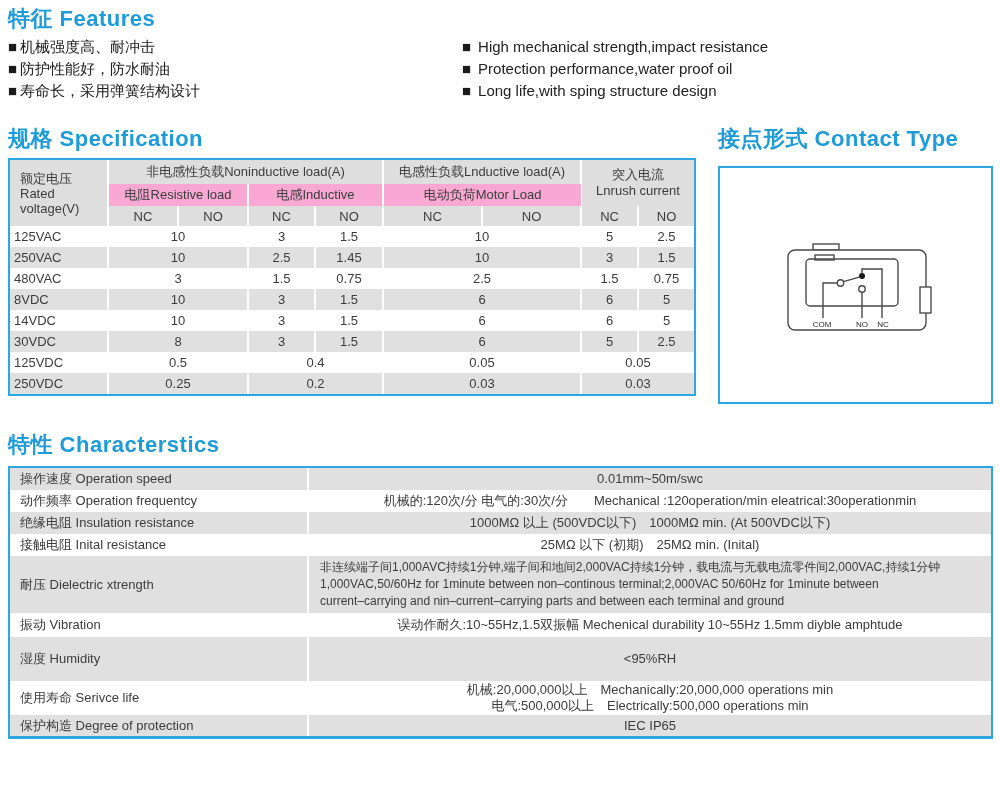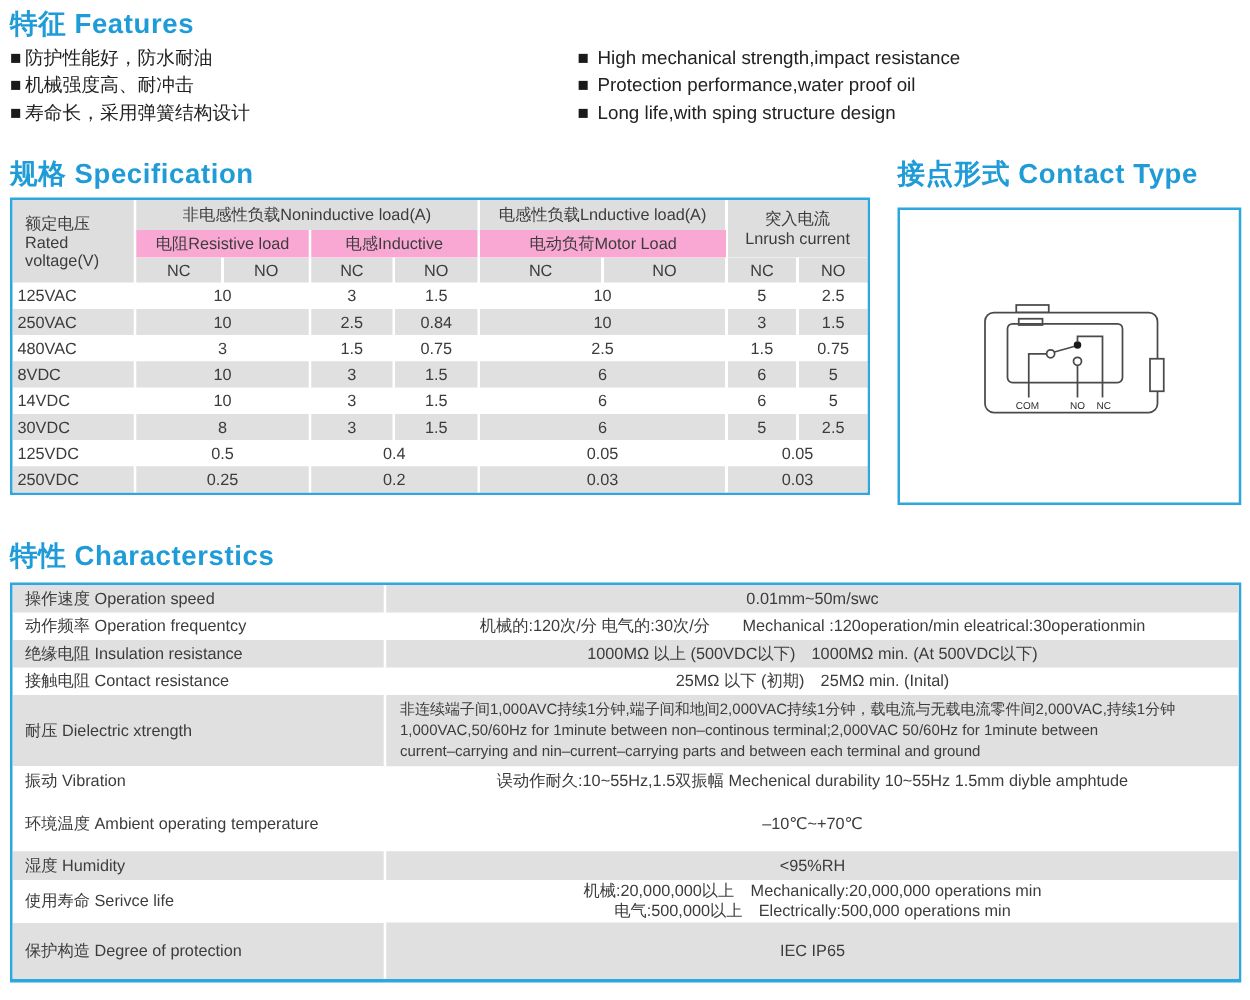--- a/index.html
+++ b/index.html
@@ -61,22 +61,22 @@
   #char-table .cvalue.left{text-align:left;}
   #char-table .cvalue.left .vline{font-size:12px;line-height:17px;white-space:normal;}
 </style>
 </head>
 <body>
 
 <div id="page">
 
   <div class="sec-title" style="left:8px;top:4px;">特征 Features</div>
   <ul id="feat-left" class="feat-list" style="left:8px;top:36px;">
+      <li><span class="sq">■</span><span>机械强度高、耐冲击</span></li>
       <li><span class="sq">■</span><span>防护性能好，防水耐油</span></li>
-      <li><span class="sq">■</span><span>机械强度高、耐冲击</span></li>
       <li><span class="sq">■</span><span>寿命长，采用弹簧结构设计</span></li>
     </ul>
   <ul id="feat-right" class="feat-list" style="left:462px;top:36px;">
       <li><span class="sq">■</span><span>High mechanical strength,impact resistance</span></li>
       <li><span class="sq">■</span><span>Protection performance,water proof oil</span></li>
       <li><span class="sq">■</span><span>Long life,with sping structure design</span></li>
     </ul>
 
   <div class="sec-title" style="left:8px;top:124px;">规格 Specification</div>
   <div class="tbl-wrap" style="left:8px;top:158px;">
@@ -129,21 +129,21 @@
             <td>3</td>
             <td>1.5</td>
             <td colspan="2">10</td>
             <td>5</td>
             <td>2.5</td>
           </tr>
           <tr class="g">
             <td class="vcell">250VAC</td>
             <td colspan="2">10</td>
             <td>2.5</td>
-            <td>0.84</td>
+            <td>1.45</td>
             <td colspan="2">10</td>
             <td>3</td>
             <td>1.5</td>
           </tr>
           <tr>
             <td class="vcell">480VAC</td>
             <td colspan="2">3</td>
             <td>1.5</td>
             <td>0.75</td>
             <td colspan="2">2.5</td>
@@ -236,45 +236,39 @@
               <div class="vline">机械的:120次/分 电气的:30次/分　　Mechanical :120operation/min  eleatrical:30operationmin</div>
             </td>
           </tr>
           <tr class="g">
             <td class="clabel">绝缘电阻 Insulation resistance</td>
             <td class="cvalue">
               <div class="vline">1000MΩ 以上 (500VDC以下)　1000MΩ min. (At 500VDC以下)</div>
             </td>
           </tr>
           <tr>
-            <td class="clabel">接触电阻 Contact  resistance</td>
+            <td class="clabel">接触电阻 Inital  resistance</td>
             <td class="cvalue">
               <div class="vline">25MΩ 以下 (初期)　25MΩ min. (Inital)</div>
             </td>
           </tr>
           <tr class="g">
             <td class="clabel">耐压  Dielectric  xtrength</td>
             <td class="cvalue left">
               <div class="vline">非连续端子间1,000AVC持续1分钟,端子间和地间2,000VAC持续1分钟，载电流与无载电流零件间2,000VAC,持续1分钟</div>
               <div class="vline">1,000VAC,50/60Hz for 1minute between non–continous terminal;2,000VAC 50/60Hz for 1minute between</div>
               <div class="vline">current–carrying and nin–current–carrying parts and between each terminal and ground</div>
             </td>
           </tr>
           <tr>
             <td class="clabel">振动 Vibration</td>
             <td class="cvalue">
               <div class="vline">误动作耐久:10~55Hz,1.5双振幅  Mechenical durability 10~55Hz 1.5mm diyble amphtude</div>
             </td>
           </tr>
-          <tr>
-            <td class="clabel">环境温度 Ambient operating temperature</td>
-            <td class="cvalue">
-              <div class="vline">–10℃~+70℃</div>
-            </td>
-          </tr>
           <tr class="g">
             <td class="clabel">湿度 Humidity</td>
             <td class="cvalue">
               <div class="vline">&lt;95%RH</div>
             </td>
           </tr>
           <tr>
             <td class="clabel">使用寿命 Serivce  life</td>
             <td class="cvalue">
               <div class="vline">机械:20,000,000以上　Mechanically:20,000,000 operations min</div>

